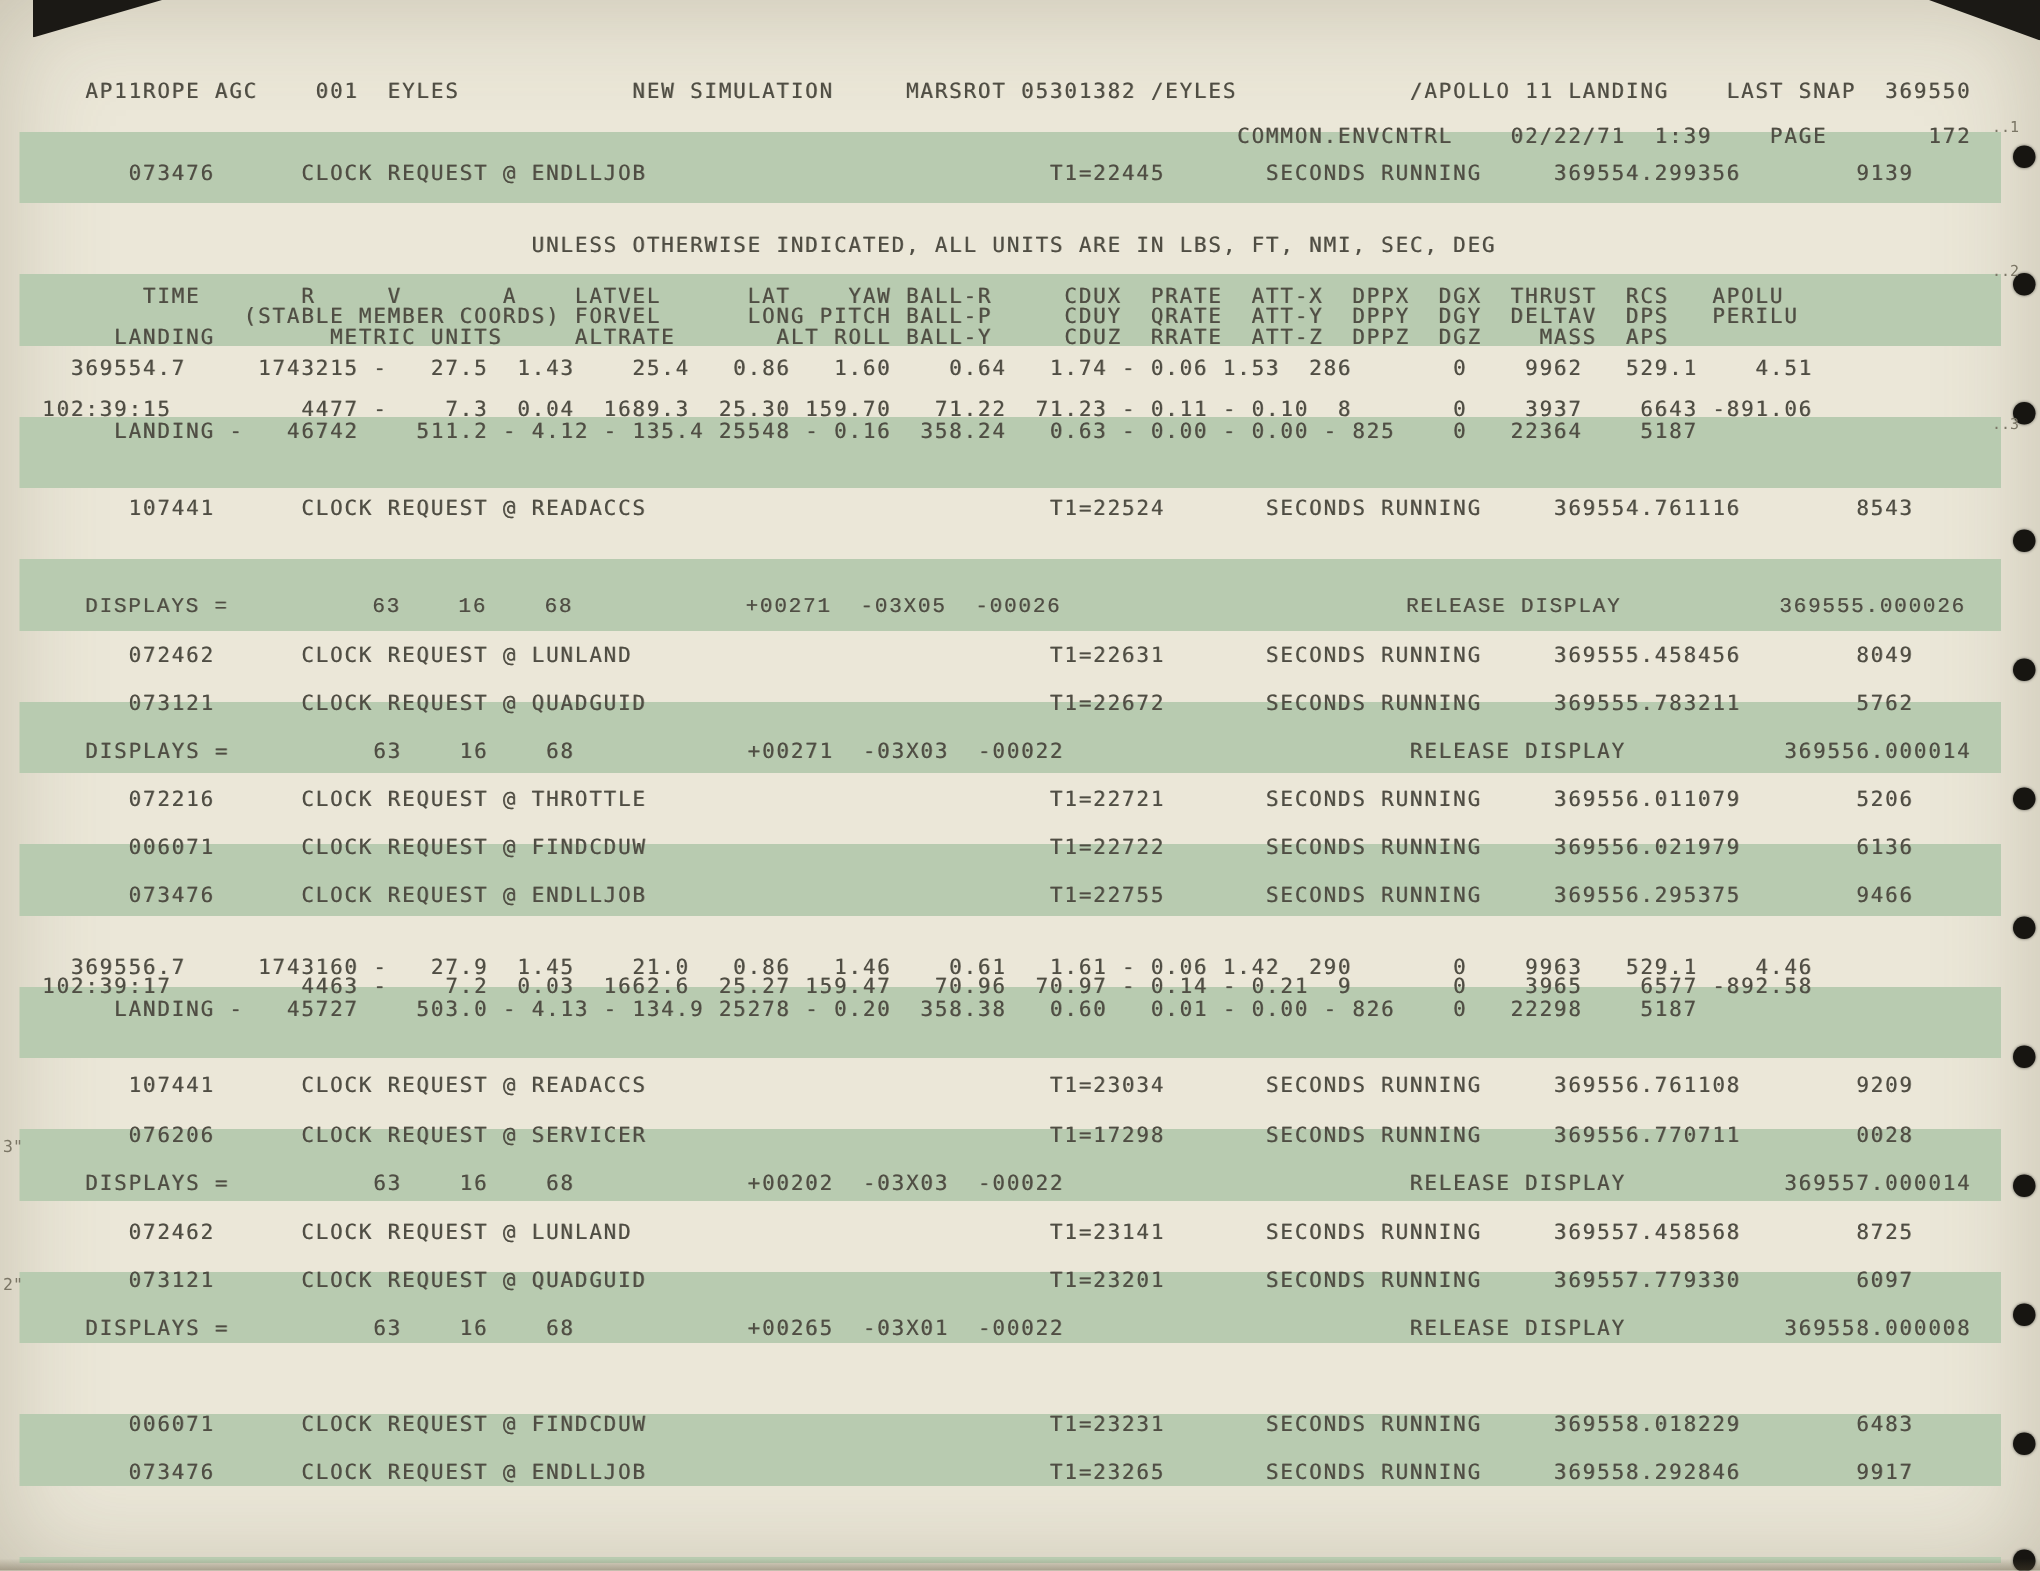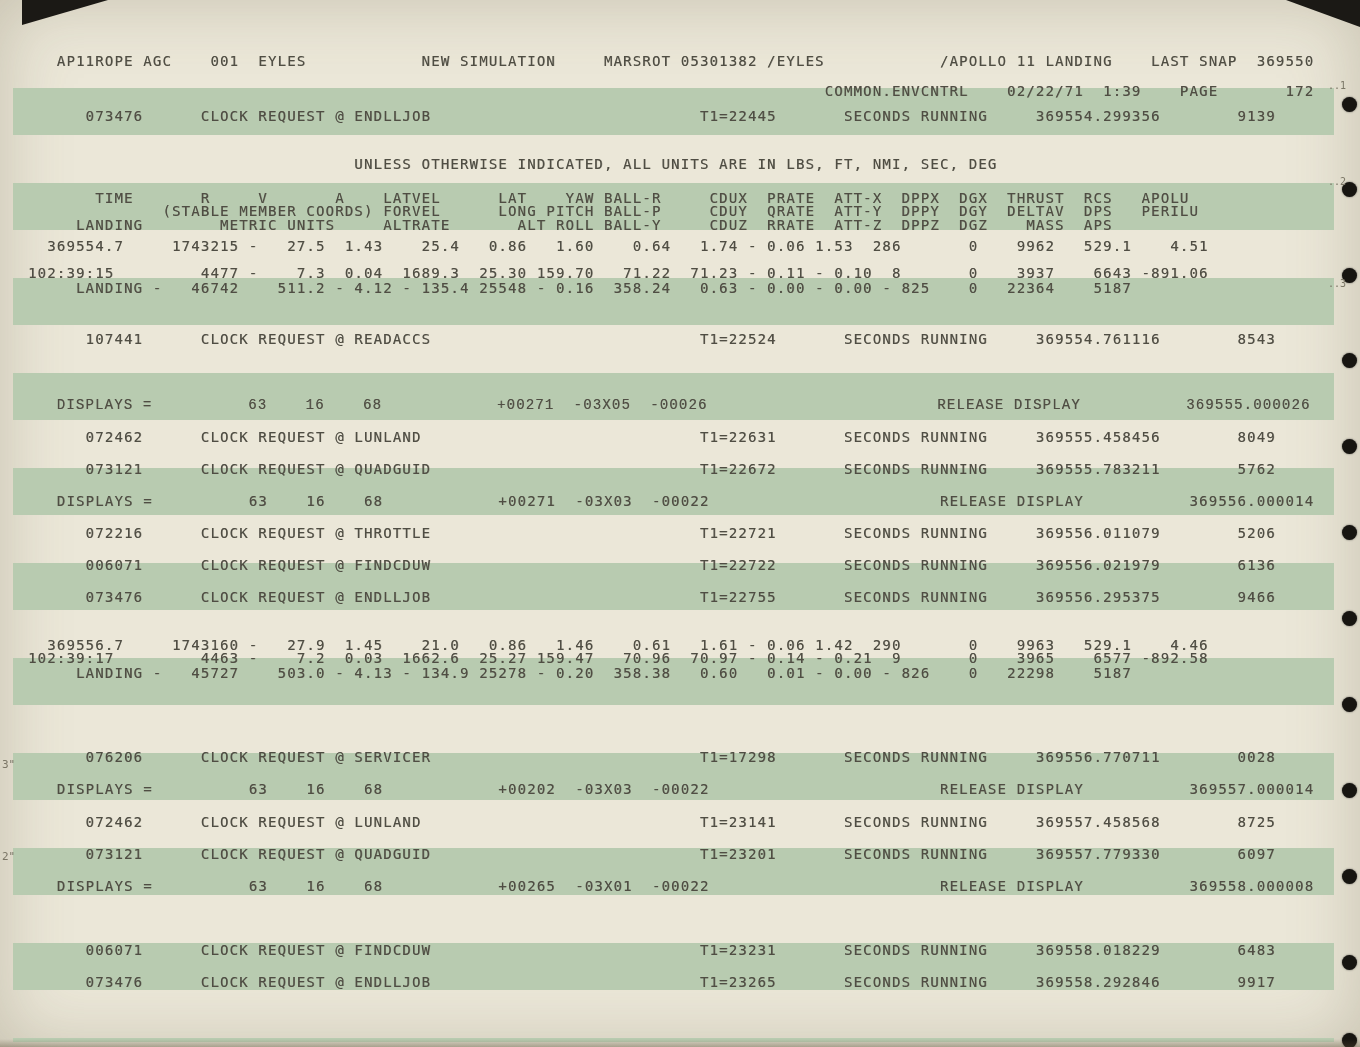--- a/index.html
+++ b/index.html
@@ -50,20 +50,21 @@
       <div class="ln" style="top: 398px; font-family: Liberation Mono, monospace;">   DISPLAYS =          63    16    68            +00271  -03X05  -00026                        RELEASE DISPLAY           369555.000026</div>
       <div class="ln" style="top: 430px;">      072462      CLOCK REQUEST @ LUNLAND                             T1=22631       SECONDS RUNNING     369555.458456        8049</div>
       <div class="ln" style="top: 462px;">      073121      CLOCK REQUEST @ QUADGUID                            T1=22672       SECONDS RUNNING     369555.783211        5762</div>
       <div class="ln" style="top: 494px;">   DISPLAYS =          63    16    68            +00271  -03X03  -00022                        RELEASE DISPLAY           369556.000014</div>
       <div class="ln" style="top: 526px;">      072216      CLOCK REQUEST @ THROTTLE                            T1=22721       SECONDS RUNNING     369556.011079        5206</div>
       <div class="ln" style="top: 558px;">      006071      CLOCK REQUEST @ FINDCDUW                            T1=22722       SECONDS RUNNING     369556.021979        6136</div>
       <div class="ln" style="top: 590px;">      073476      CLOCK REQUEST @ ENDLLJOB                            T1=22755       SECONDS RUNNING     369556.295375        9466</div>
       <div class="ln" style="top: 638px;">  369556.7     1743160 -   27.9  1.45    21.0   0.86   1.46    0.61   1.61 - 0.06 1.42  290       0    9963   529.1    4.46</div>
       <div class="ln" style="top: 651px;">102:39:17         4463 -    7.2  0.03  1662.6  25.27 159.47   70.96  70.97 - 0.14 - 0.21  9       0    3965    6577 -892.58</div>
       <div class="ln" style="top: 666px;">     LANDING -   45727    503.0 - 4.13 - 134.9 25278 - 0.20  358.38   0.60   0.01 - 0.00 - 826    0   22298    5187</div>
+      <div class="ln" style="top: 717px;">      107441      CLOCK REQUEST @ READACCS                            T1=23034       SECONDS RUNNING     369556.761108        9209</div>
       <div class="ln" style="top: 750px;">      076206      CLOCK REQUEST @ SERVICER                            T1=17298       SECONDS RUNNING     369556.770711        0028</div>
       <div class="ln" style="top: 782px;">   DISPLAYS =          63    16    68            +00202  -03X03  -00022                        RELEASE DISPLAY           369557.000014</div>
       <div class="ln" style="top: 815px;">      072462      CLOCK REQUEST @ LUNLAND                             T1=23141       SECONDS RUNNING     369557.458568        8725</div>
       <div class="ln" style="top: 847px;">      073121      CLOCK REQUEST @ QUADGUID                            T1=23201       SECONDS RUNNING     369557.779330        6097</div>
       <div class="ln" style="top: 879px;">   DISPLAYS =          63    16    68            +00265  -03X01  -00022                        RELEASE DISPLAY           369558.000008</div>
       <div class="ln" style="top: 943px;">      006071      CLOCK REQUEST @ FINDCDUW                            T1=23231       SECONDS RUNNING     369558.018229        6483</div>
       <div class="ln" style="top: 975px;">      073476      CLOCK REQUEST @ ENDLLJOB                            T1=23265       SECONDS RUNNING     369558.292846        9917</div>
     </div>
 
   <div class="corner-tl"></div>

